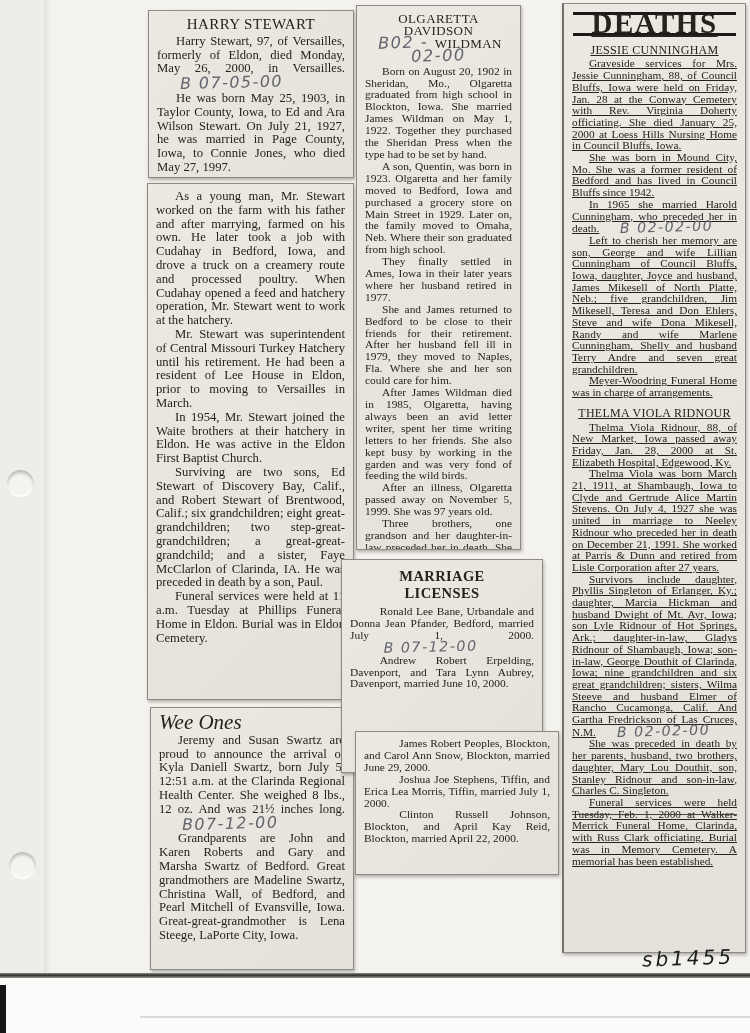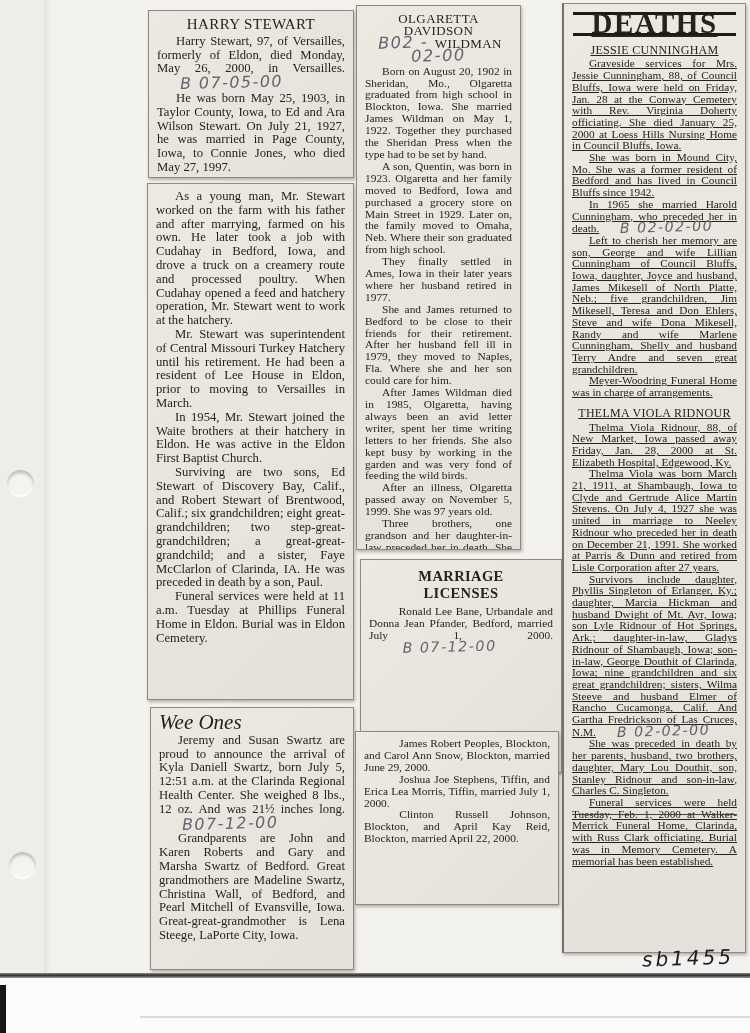--- a/index.html
+++ b/index.html
@@ -84,29 +84,30 @@
     </div>
     <p><span>Born on August 20, 1902 in Sheridan, Mo., Olgaretta graduated from high school in Blockton, Iowa. She married James Wildman on May 1, 1922. Together they purchased the Sheridan Press when the type had to be set by hand.</span></p>
     <p><span>A son, Quentin, was born in 1923.  Olgaretta and her family moved to Bedford, Iowa and purchased a grocery store on Main Street in 1929. Later on, the family moved to Omaha, Neb. Where their son graduated from high school.</span></p>
     <p><span>They finally settled in Ames, Iowa in their later years where her husband retired in 1977.</span></p>
     <p><span>She and James returned to Bedford to be close to their friends for their retirement.  After her husband fell ill in 1979, they moved to Naples, Fla. Where she and her son could care for him.</span></p>
     <p><span>After James Wildman died in 1985, Olgaretta, having always been an avid letter writer, spent her time writing letters to her friends.  She also kept busy by working in the garden and was very fond of feeding the wild birds.</span></p>
     <p><span>After an illness, Olgaretta passed away on November 5, 1999. She was 97 years old.</span></p>
     <p><span>Three brothers, one grandson and her daughter-in-law preceded her in death. She is survived by her son, a grandson, a granddaughter, a great granddaughter and her two sisters.  She has 10 nieces and nephews and numerous great and great, great nieces and nephews.</span></p>
   </div>
 
-  <div class="clip colM clip-marriage1" style="left:360px;top:559px;width:202px;height:214px;">
+  <div class="clip colM clip-marriage1" style="left:341px;top:559px;width:202px;height:214px;">
     <div class="marr-head">
       <span>MARRIAGE</span><br>
       <span>LICENSES</span>
     </div>
     <p><span>Ronald Lee Bane, Urbandale and Donna Jean Pfander, Bedford, married July 1, 2000.</span><span class="hand">B 07-12-00</span></p>
+    <p><span>Andrew Robert Erpelding, Davenport, and Tara Lynn Aubrey, Davenport, married June 10, 2000.</span></p>
   </div>
 
-  <div class="clip colM deep-indent" style="left:355px;top:731px;width:204px;height:174px;">
+  <div class="clip colM deep-indent" style="left:355px;top:731px;width:204px;height:144px;">
     <p><span>James Robert Peoples, Blockton, and Carol Ann Snow, Blockton, married June 29, 2000.</span></p>
     <p><span>Joshua Joe Stephens, Tiffin, and Erica Lea Morris, Tiffin, married July 1, 2000.</span></p>
     <p><span>Clinton Russell Johnson, Blockton, and April Kay Reid, Blockton, married April 22, 2000.</span></p>
   </div>
 
   <div class="clip colR edge-dark" style="left:562px;top:3px;width:184px;height:950px;">
     <div>
       <div class="deaths-rule"></div>
       <div class="deaths-title">DEATHS</div>
       <div class="deaths-rule"></div>

